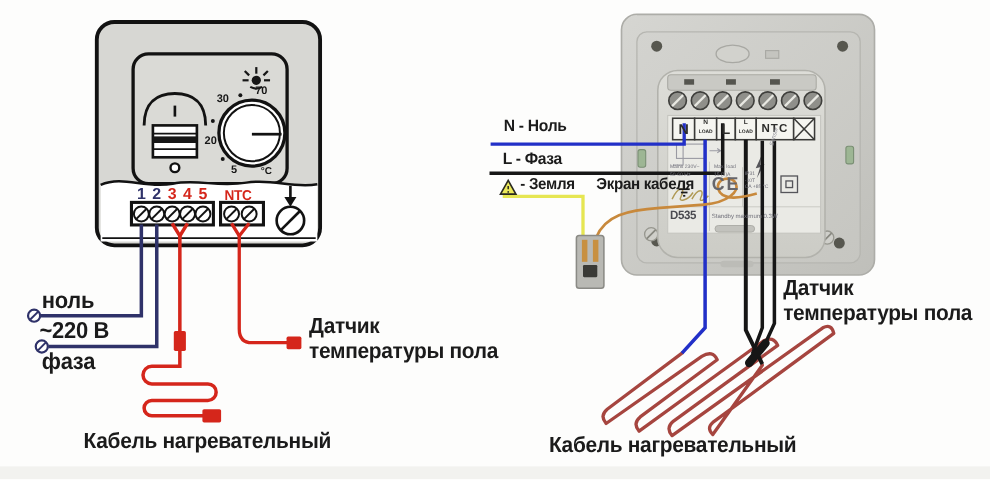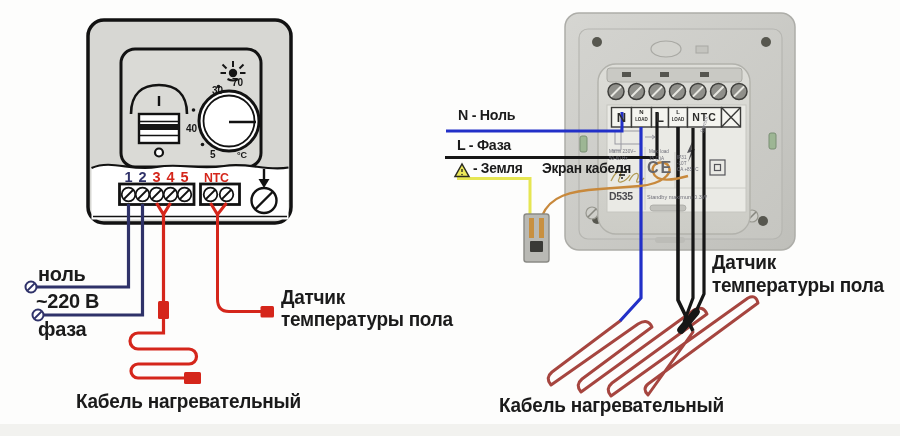--- a/index.html
+++ b/index.html
@@ -256,23 +256,23 @@
   </g>
 </svg>
 
 <span class="num navy" style="left:121.5px;">1</span>
 <span class="num navy" style="left:135.5px;">2</span>
 <span class="num red" style="left:149.5px;">3</span>
 <span class="num red" style="left:163.5px;">4</span>
 <span class="num red" style="left:177.5px;">5</span>
 <span class="lbl red" style="left:204px;top:170px;font-size:13px;">NTC</span>
 
-<span class="dialnum" style="left:212px;top:85px;">30</span>
+<span class="dialnum" style="left:197px;top:85px;">30</span>
 <span class="dialnum" style="left:232px;top:77px;">70</span>
-<span class="dialnum" style="left:186px;top:123px;">40</span>
+<span class="dialnum" style="left:186px;top:123px;">20</span>
 <span class="dialnum" style="left:210px;top:149px;">5</span>
 <span class="dialnum" style="left:237px;top:150px;font-size:9px;">°C</span>
 
 <span class="lbl big21" style="left:38px;top:262px;">ноль</span>
 <span class="lbl big21" style="left:36px;top:289px;">~220 В</span>
 <span class="lbl big21" style="left:38px;top:317px;">фаза</span>
 <span class="lbl big" style="left:281px;top:286px;">Датчик</span>
 <span class="lbl big" style="left:281px;top:308px;">температуры пола</span>
 <span class="lbl big" style="left:76px;top:390px;">Кабель нагревательный</span>
 

